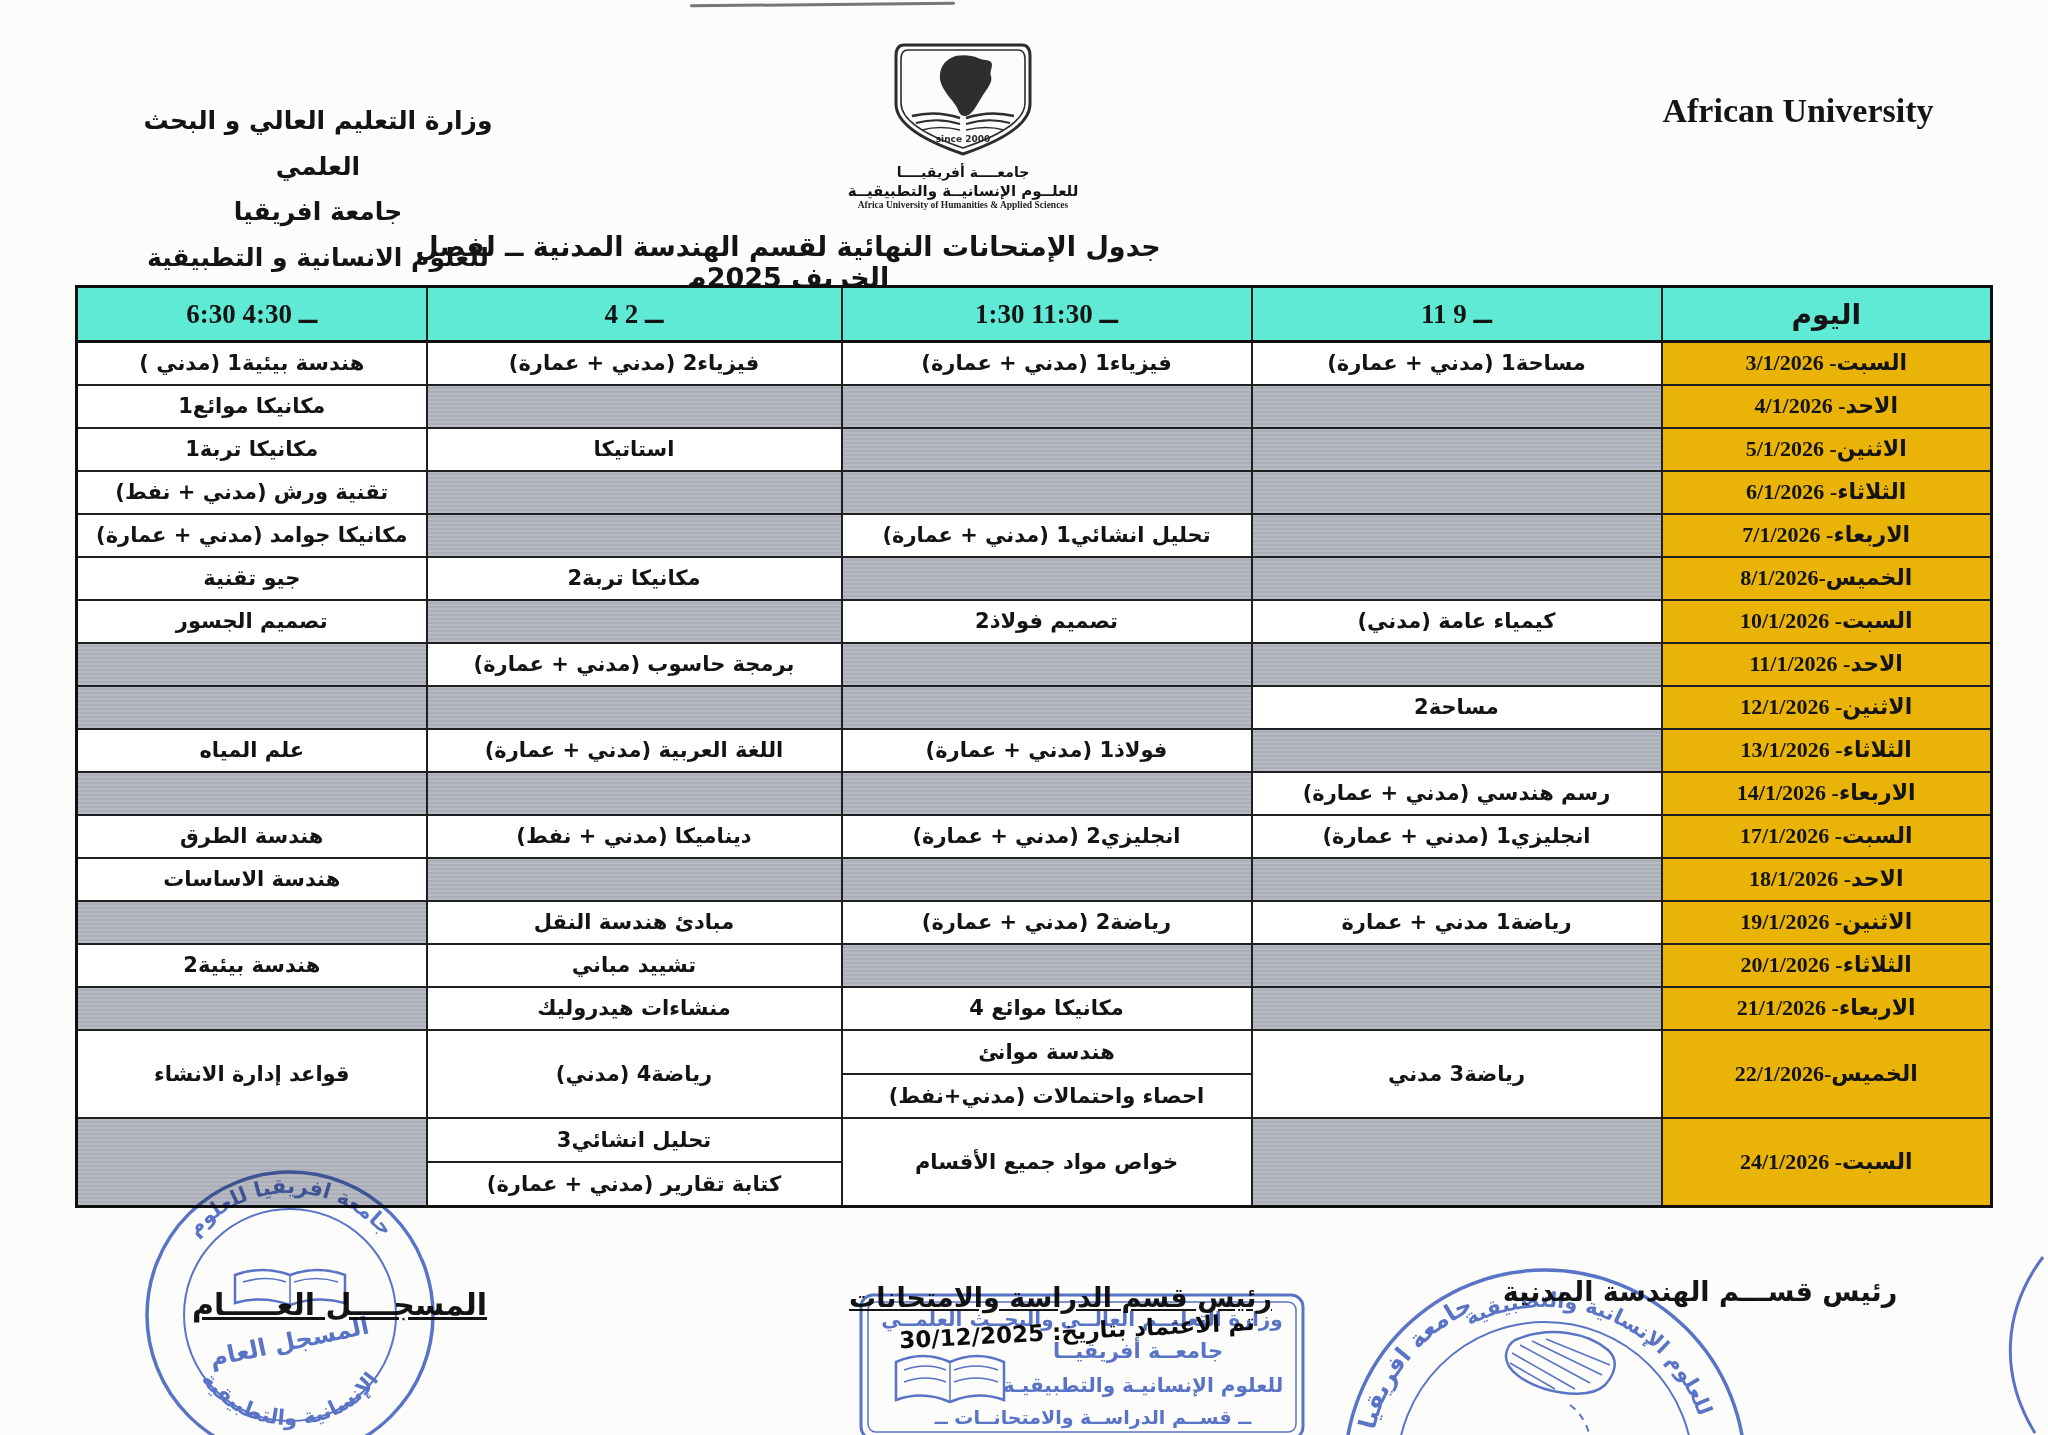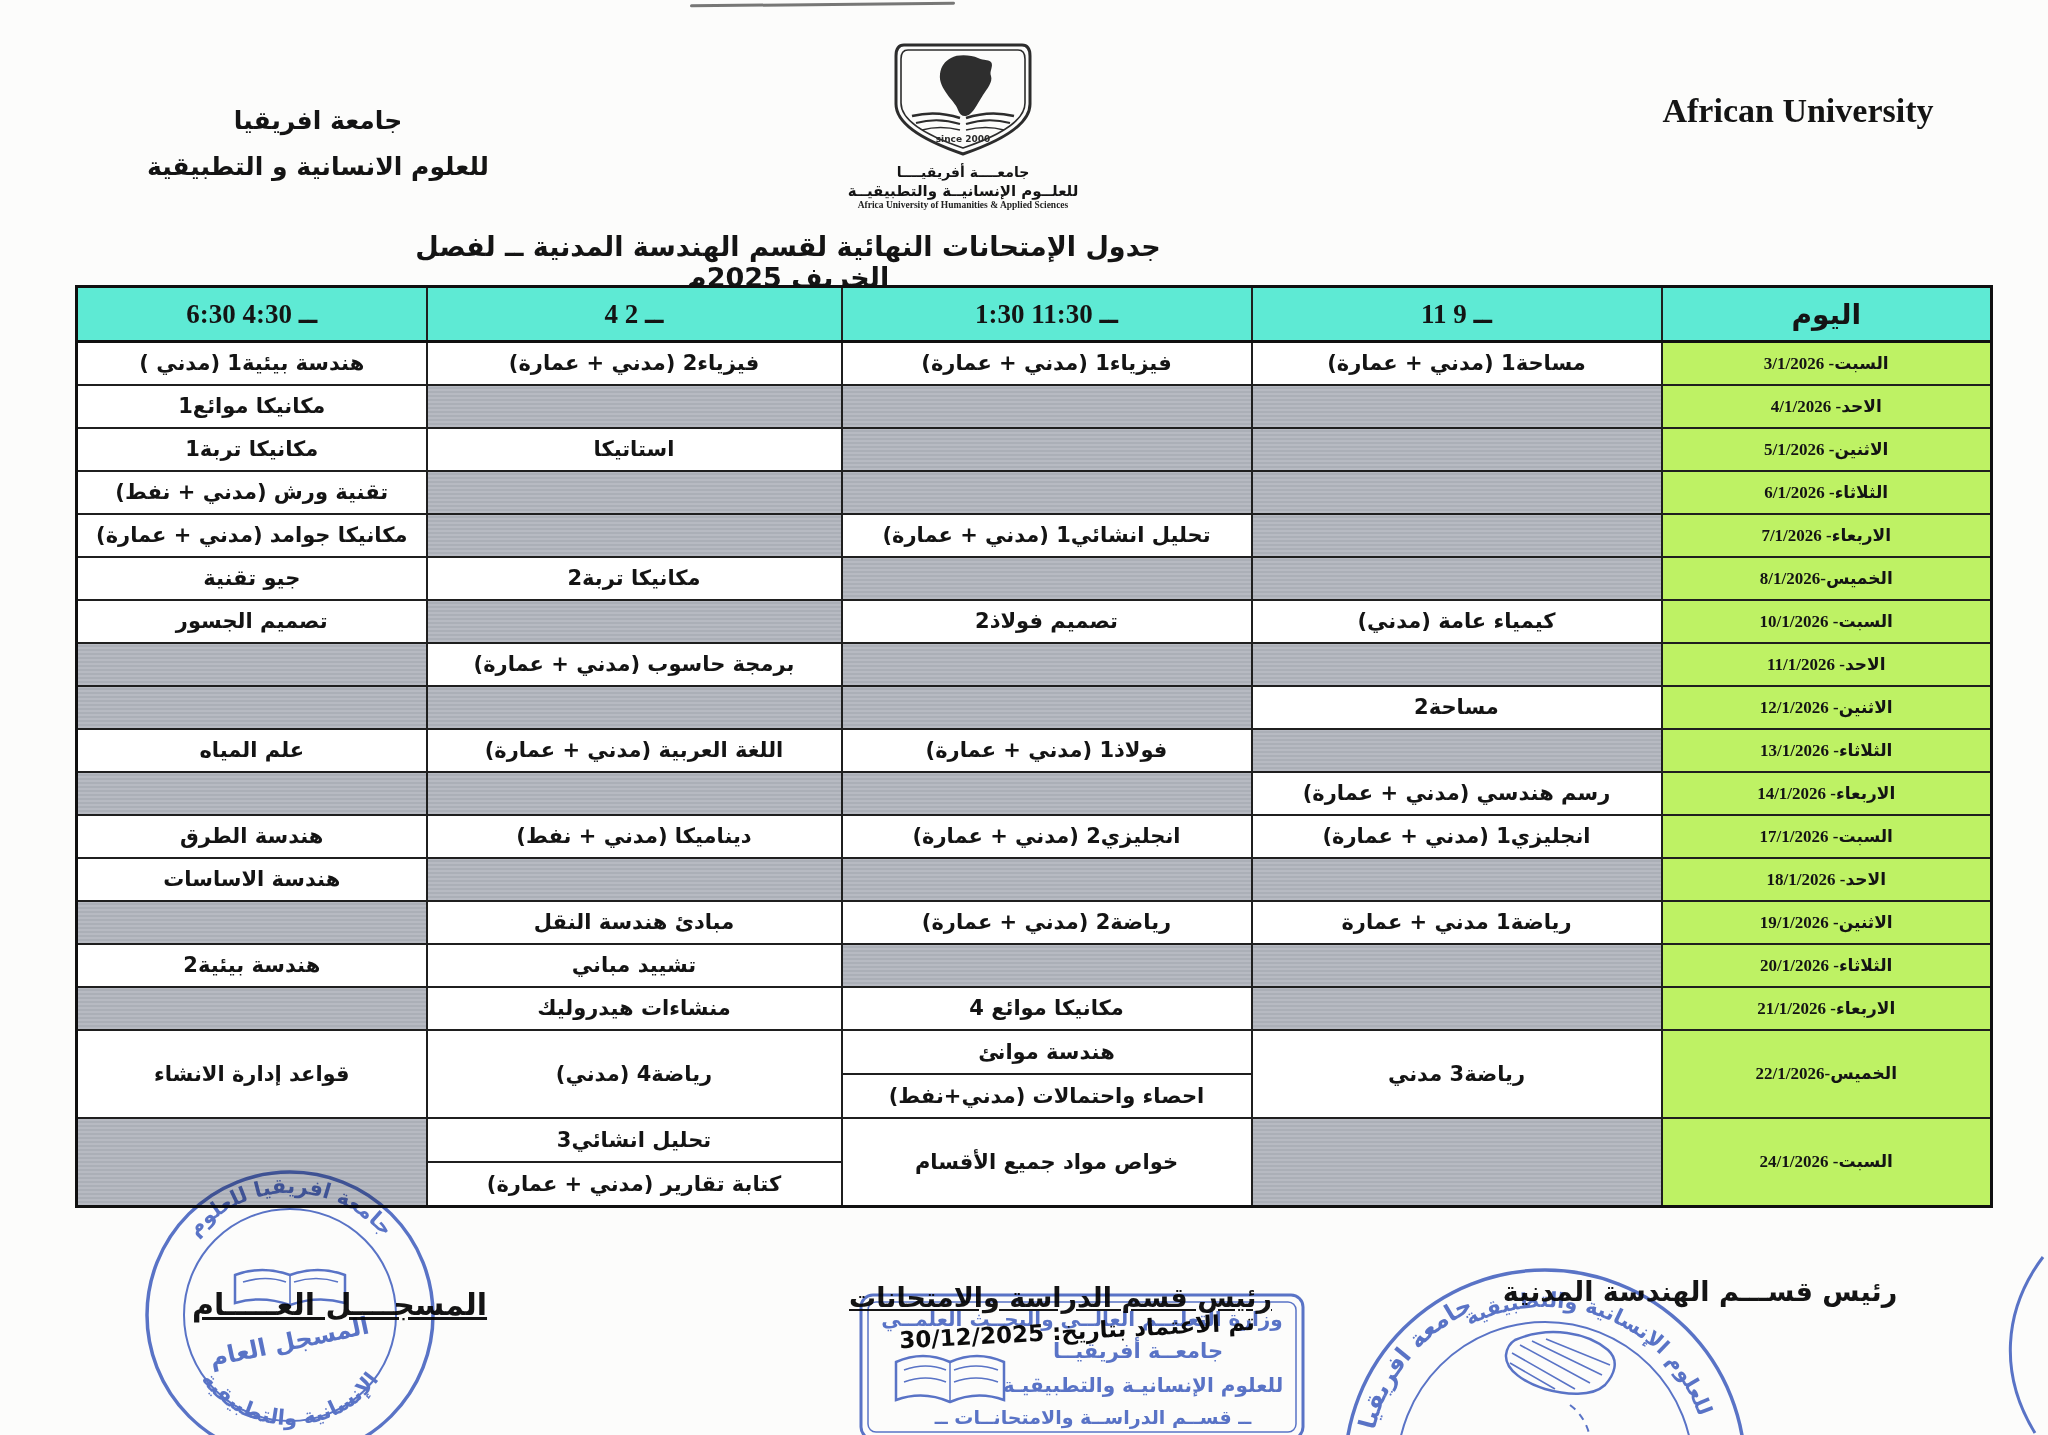--- a/index.html
+++ b/index.html
@@ -25,22 +25,22 @@
   
   .tbl-wrap{left:75px;top:285px;width:1915px;z-index:1;}
   table{border-collapse:collapse;table-layout:fixed;width:1915px;direction:rtl;}
   td,th{border:2px solid #1f1f1f;overflow:hidden;}
   table{border:3px solid #101010;}
   th{height:50px;background:#5eead4;font-weight:bold;border-bottom:3px solid #101010;}
   th.day-h{font-size:28px;}
   th.time-h{font-family:"Liberation Serif","DejaVu Sans",serif;font-size:27px;}
   th.time-h span{direction:ltr;unicode-bidi:isolate;display:inline-block;}
   td{padding:0;text-align:center;vertical-align:middle;}
-  td.day{font-family:"Liberation Serif","DejaVu Sans",serif;font-weight:bold;font-size:17px;
-         direction:rtl;background:#bef264;}
+  td.day{font-family:"Liberation Serif","DejaVu Sans",serif;font-weight:bold;font-size:22px;
+         direction:rtl;background:#eab308;}
   td.subj{font-weight:bold;font-size:21px;background:#fff;direction:rtl;}
   td.gray{background:#b1b5bd;
     background-image:repeating-linear-gradient(0deg,rgba(255,255,255,.07) 0 2px,rgba(0,0,0,.03) 2px 4px);}
   td.blank{background:#fff;}
   td.split{padding:0;}
   td.split div{height:42px;display:flex;align-items:center;justify-content:center;
                font-weight:bold;font-size:21px;direction:rtl;background:#fff;}
   td.split div + div{border-top:2px solid #1f1f1f;}
 
   
@@ -59,20 +59,21 @@
             border-radius:2px;opacity:.8;}
 </style>
 </head>
 <body>
 
 <div class="page">
 
   <div class="abs artifact"></div>
 
   <div class="abs ministry">
+    <div>وزارة التعليم العالي و البحث العلمي</div>
     <div>جامعة افريقيا</div>
     <div>للعلوم الانسانية و التطبيقية</div>
   </div>
 
   <div class="abs logo-block">
     <svg width="150" height="116" viewBox="0 0 150 116">
       <path d="M16,3 L134,3 Q142,3 142,14 L142,62 Q142,89 75,112 Q8,89 8,62 L8,14 Q8,3 16,3 Z" fill="none" stroke="#2c2c2c" stroke-width="3"></path>
       <path d="M20,8 L130,8 Q137,8 137,17 L137,61 Q137,85 75,106 Q13,85 13,61 L13,17 Q13,8 20,8 Z" fill="none" stroke="#2c2c2c" stroke-width="1.6"></path>
       <path d="M63,16 C70,12 83,13 90,16 C97,19 99,17 103,20 C106,24 101,29 103,34 C105,40 99,47 95,53 C91,59 87,68 82,72 C77,76 72,74 70,68 C68,62 63,58 59,52 C55,46 51,40 52,32 C53,24 57,19 63,16 Z" fill="#2e2e2e"></path>
       <path class="bl" d="M24,74 Q48,68 72,76 M78,76 Q102,68 126,74" fill="none" stroke="#2c2c2c" stroke-width="2.5"></path>

